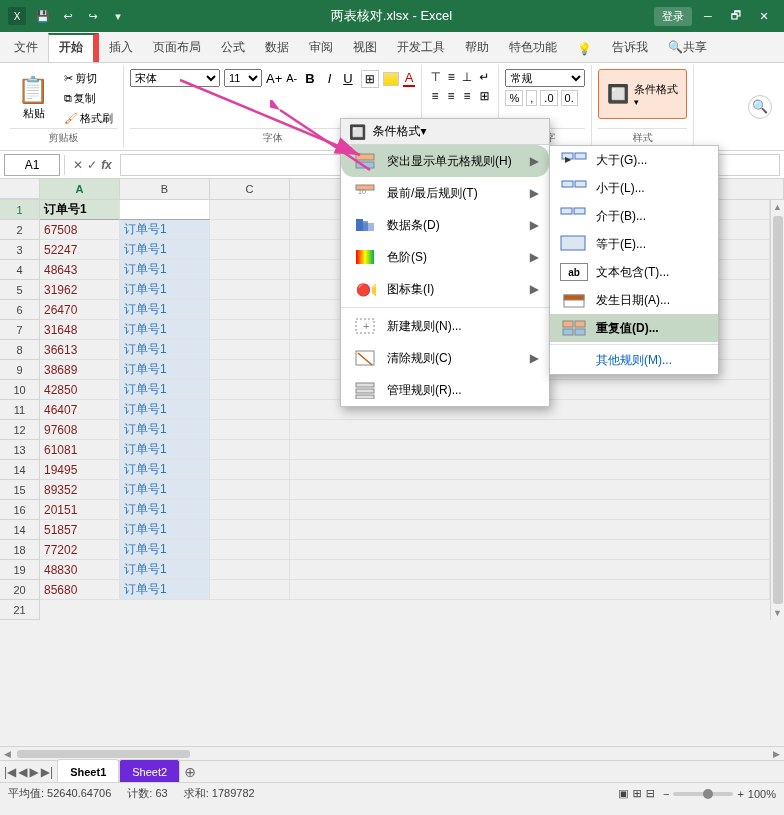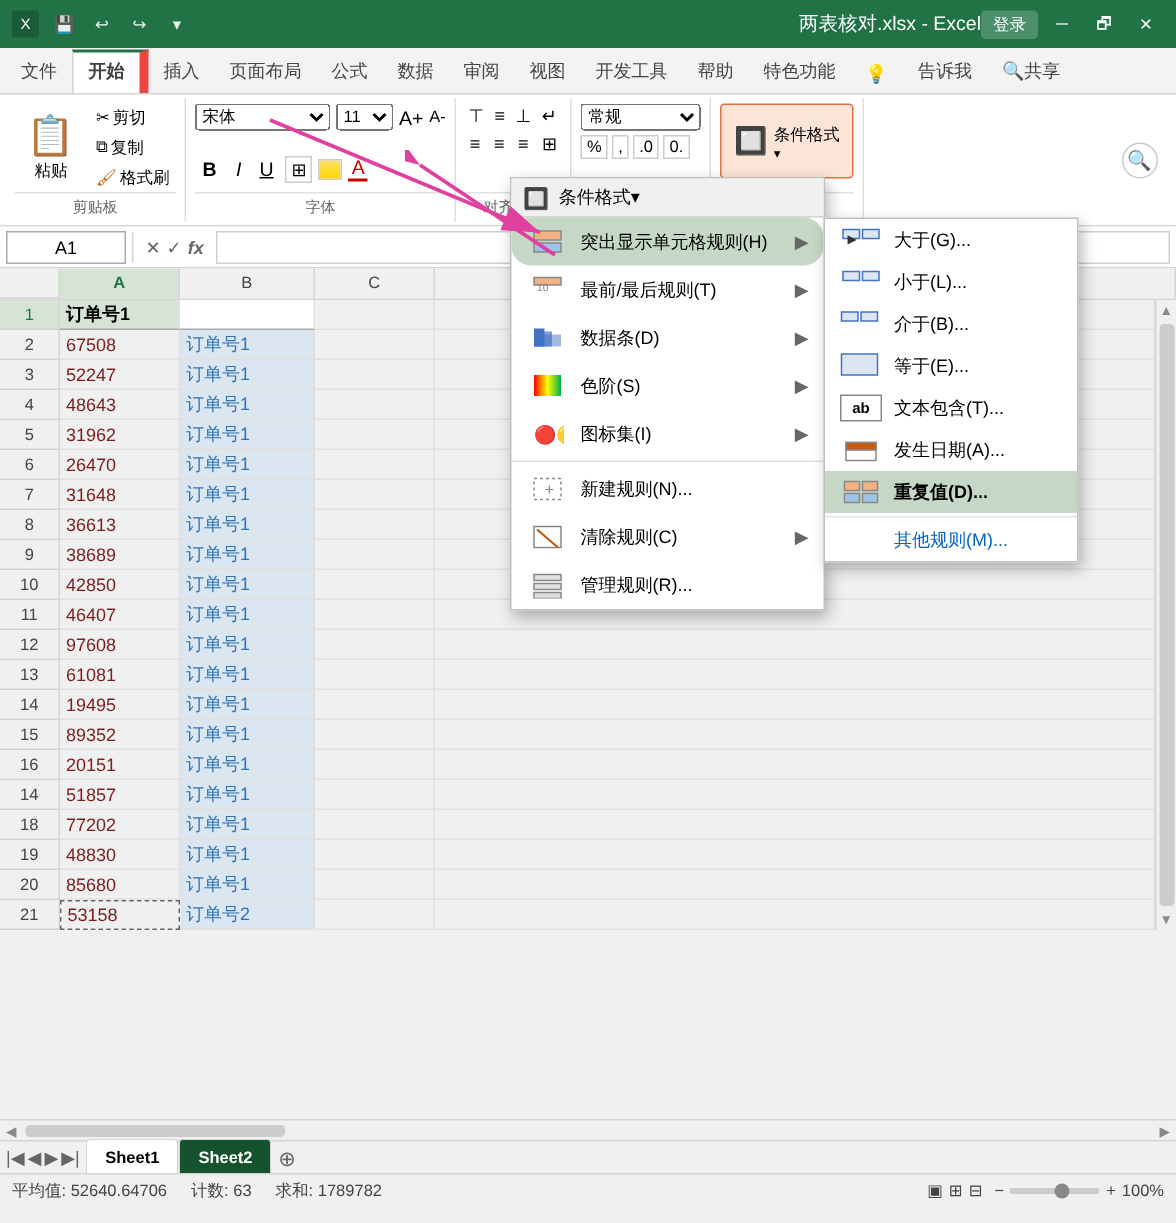--- a/index.html
+++ b/index.html
@@ -1,21 +1,21 @@
 <!DOCTYPE html>
 <html><head>
   <meta charset="utf-8">
   <style>
     * { margin: 0; padding: 0; box-sizing: border-box; }
     body { font-family: 'Microsoft YaHei', SimSun, Arial, sans-serif; font-size: 12px; background: #f0f0f0; width: 784px; height: 815px; overflow: hidden; }
     
     
     .title-bar { background: #217346; height: 32px; display: flex; align-items: center; justify-content: space-between; padding: 0 8px; color: white; }
     .title-bar-left { display: flex; align-items: center; gap: 6px; }
-    .title-bar-center { font-size: 13px; flex: 1; text-align: right; }
+    .title-bar-center { font-size: 13px; flex: 1; text-align: center; }
     .title-bar-right { display: flex; align-items: center; gap: 4px; }
     .title-icon { width: 18px; height: 18px; background: #1a5c38; border-radius: 2px; display: flex; align-items: center; justify-content: center; font-size: 10px; color: #fff; }
     .win-btn { width: 24px; height: 20px; display: flex; align-items: center; justify-content: center; font-size: 11px; color: white; cursor: pointer; border-radius: 2px; }
     .login-btn { background: rgba(255,255,255,0.2); padding: 2px 8px; border-radius: 3px; font-size: 11px; color: white; cursor: pointer; }
     .quick-access { display: flex; align-items: center; gap: 3px; }
     .qa-btn { width: 22px; height: 22px; display: flex; align-items: center; justify-content: center; cursor: pointer; border-radius: 2px; font-size: 11px; color: rgba(255,255,255,0.9); }
 
     
     .ribbon { background: #f3f3f3; border-bottom: 1px solid #d4d4d4; }
     .ribbon-tabs { display: flex; background: #f3f3f3; height: 30px; align-items: flex-end; padding-left: 4px; }
@@ -25,21 +25,21 @@
     .ribbon-group { display: flex; flex-direction: column; align-items: center; border-right: 1px solid #e0e0e0; padding: 0 6px; min-width: fit-content; }
     .ribbon-group-content { display: flex; align-items: flex-start; flex: 1; gap: 2px; padding: 4px 0 0; }
     .ribbon-group-label { font-size: 10px; color: #666; padding: 2px 0 3px; border-top: 1px solid #e0e0e0; width: 100%; text-align: center; margin-top: auto; }
     .ribbon-btn { display: flex; flex-direction: column; align-items: center; justify-content: center; padding: 2px 6px; cursor: pointer; border-radius: 3px; min-width: 40px; height: 58px; }
     .ribbon-small-btn { display: flex; align-items: center; gap: 2px; padding: 2px 4px; cursor: pointer; border-radius: 2px; font-size: 11px; height: 18px; }
     
     .cond-format-btn { background: #fce4d6; border: 1px solid #e0a07a; }
 
     
     .formula-bar { background: #fff; height: 28px; display: flex; align-items: center; border-bottom: 1px solid #d4d4d4; padding: 0 4px; gap: 4px; }
-    .name-box { width: 80px; height: 22px; border: 1px solid #aaa; padding: 0 4px; font-size: 12px; text-align: center; }
+    .name-box { width: 56px; height: 22px; border: 1px solid #aaa; padding: 0 4px; font-size: 12px; text-align: center; }
     .formula-sep { width: 1px; height: 20px; background: #d4d4d4; }
     .formula-icons { display: flex; gap: 4px; align-items: center; padding: 0 4px; color: #666; }
     .formula-input { flex: 1; height: 22px; border: 1px solid #d0d0d0; padding: 0 4px; font-size: 12px; }
 
     
     .spreadsheet-container { display: flex; flex-direction: column; flex: 1; }
     .sheet-area { display: flex; flex-direction: column; height: calc(815px - 32px - 118px - 28px - 48px - 22px); overflow: hidden; }
     .col-headers { display: flex; background: #f0f0f0; border-bottom: 1px solid #d4d4d4; }
     .row-col-corner { width: 40px; min-width: 40px; height: 20px; background: #f0f0f0; border-right: 1px solid #d4d4d4; border-bottom: 1px solid #d4d4d4; }
     .col-header { height: 20px; border-right: 1px solid #d4d4d4; display: flex; align-items: center; justify-content: center; font-size: 11px; color: #444; background: #f0f0f0; }
@@ -151,21 +151,21 @@
           <div class="ribbon-small-btn">
             <span style="color:#c55a11;">🖌</span>
             <span style="font-size:11px;">格式刷</span>
           </div>
         </div>
       </div>
       <div class="ribbon-group-label">剪贴板</div>
     </div>
 
     <div class="ribbon-group">
-      <div class="ribbon-group-content" style="flex-direction:column;gap:16px;">
+      <div class="ribbon-group-content" style="flex-direction:row;gap:3px;">
         <div style="display:flex;align-items:center;gap:4px;">
           <select style="font-size:11px;height:18px;width:90px;"><option>宋体</option></select>
           <select style="font-size:11px;height:18px;width:38px;"><option>11</option></select>
           <div style="font-size:13px;cursor:pointer;">A+</div>
           <div style="font-size:11px;cursor:pointer;">A-</div>
         </div>
         <div style="display:flex;align-items:center;gap:4px;">
           <div style="font-weight:bold;font-size:13px;padding:1px 4px;cursor:pointer;border:1px solid transparent;">B</div>
           <div style="font-style:italic;font-size:13px;padding:1px 4px;cursor:pointer;">I</div>
           <div style="text-decoration:underline;font-size:13px;padding:1px 4px;cursor:pointer;">U</div>
@@ -391,26 +391,20 @@
           <div class="cell cell-b blue">订单号1</div>
           <div class="cell cell-c"></div>
           <div class="cell" style="flex:1;"></div>
         </div>
         <div class="grid-row">
           <div class="cell cell-a orange">85680</div>
           <div class="cell cell-b blue">订单号1</div>
           <div class="cell cell-c"></div>
           <div class="cell" style="flex:1;"></div>
         </div>
-        <div class="grid-row">
-          <div class="cell cell-a orange" style="border:1px dashed #666;">53158</div>
-          <div class="cell cell-b blue">订单号2</div>
-          <div class="cell cell-c"></div>
-          <div class="cell" style="flex:1;"></div>
-        </div>
       </div>
 
       <div style="width:14px;background:#f0f0f0;border-left:1px solid #d4d4d4;display:flex;flex-direction:column;align-items:center;">
         <div style="font-size:9px;color:#888;cursor:pointer;padding:2px;">▲</div>
         <div style="flex:1;width:10px;background:#ccc;border-radius:3px;margin:2px;"></div>
         <div style="font-size:9px;color:#888;cursor:pointer;padding:2px;">▼</div>
       </div>
     </div>
   </div>
 
@@ -422,21 +416,21 @@
   </div>
 
   <div class="sheet-tabs-bar">
     <div class="sheet-tab-nav">
       <span style="cursor:pointer;">|◀</span>
       <span style="cursor:pointer;">◀</span>
       <span style="cursor:pointer;">▶</span>
       <span style="cursor:pointer;">▶|</span>
     </div>
     <div class="sheet-tab active">Sheet1</div>
-    <div class="sheet-tab" style="background:#14532d;color:#fff;font-weight:bold;">Sheet2</div>
+    <div class="sheet-tab" style="background:#6d28d9;color:#fff;font-weight:normal;">Sheet2</div>
     <div class="sheet-tab-add">⊕</div>
     <div class="sheet-tabs-right"></div>
   </div>
 
   <div class="status-bar">
     <span>平均值: 52640.64706</span>
     <span>计数: 63</span>
     <span>求和: 1789782</span>
     <div class="status-right">
       <div class="view-btns">

